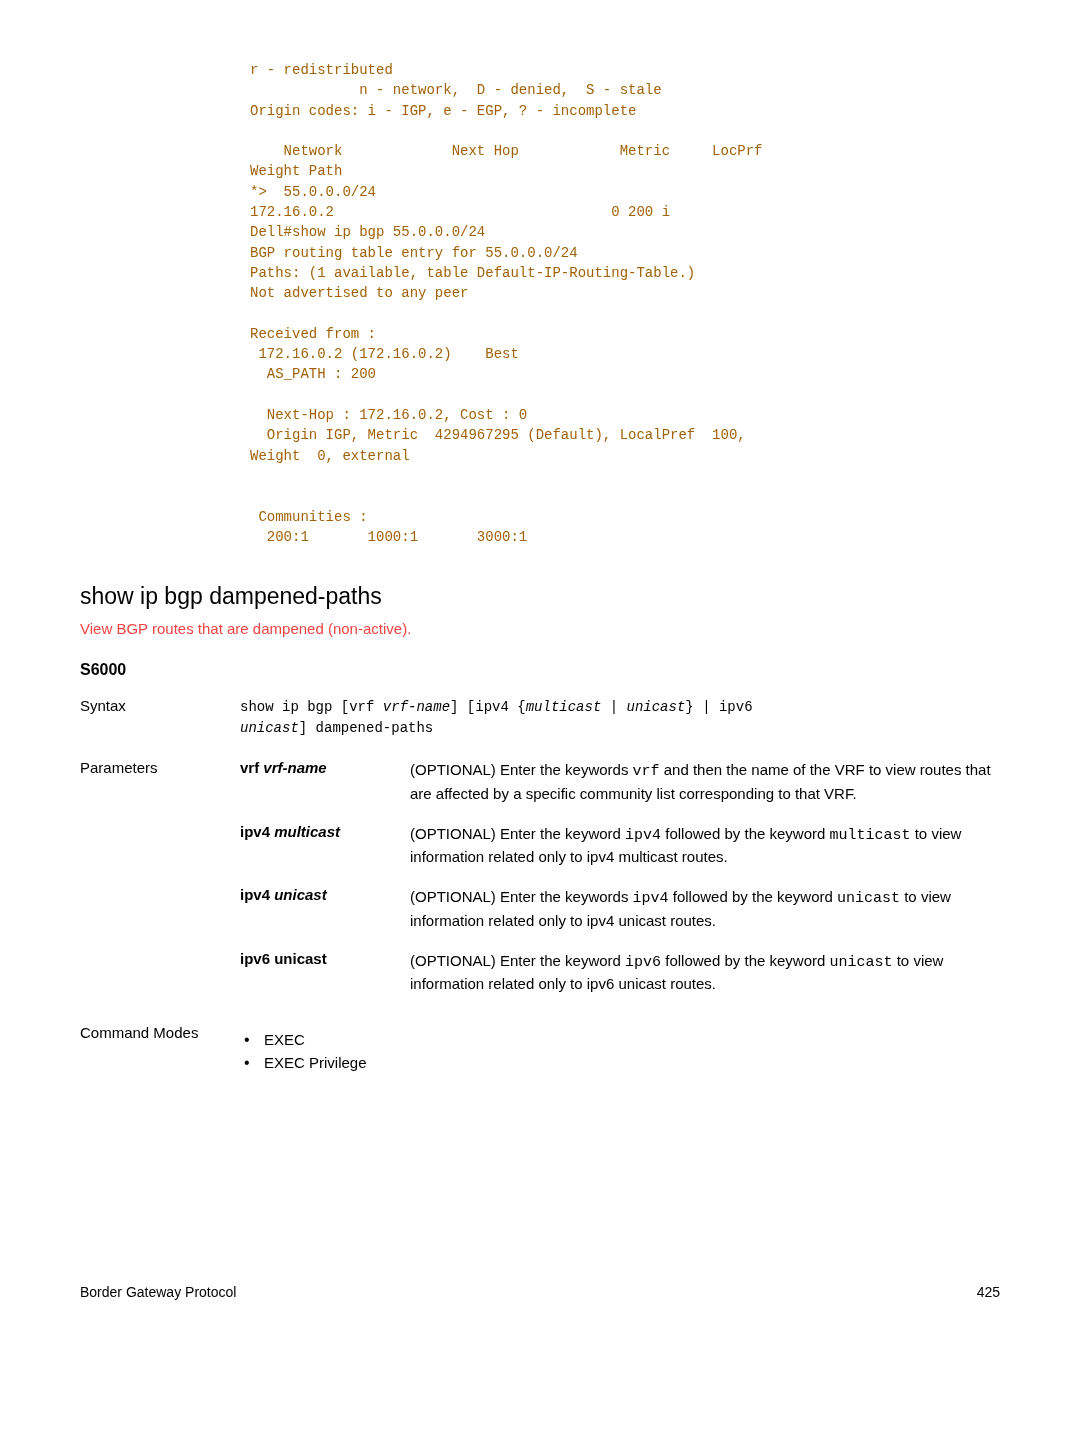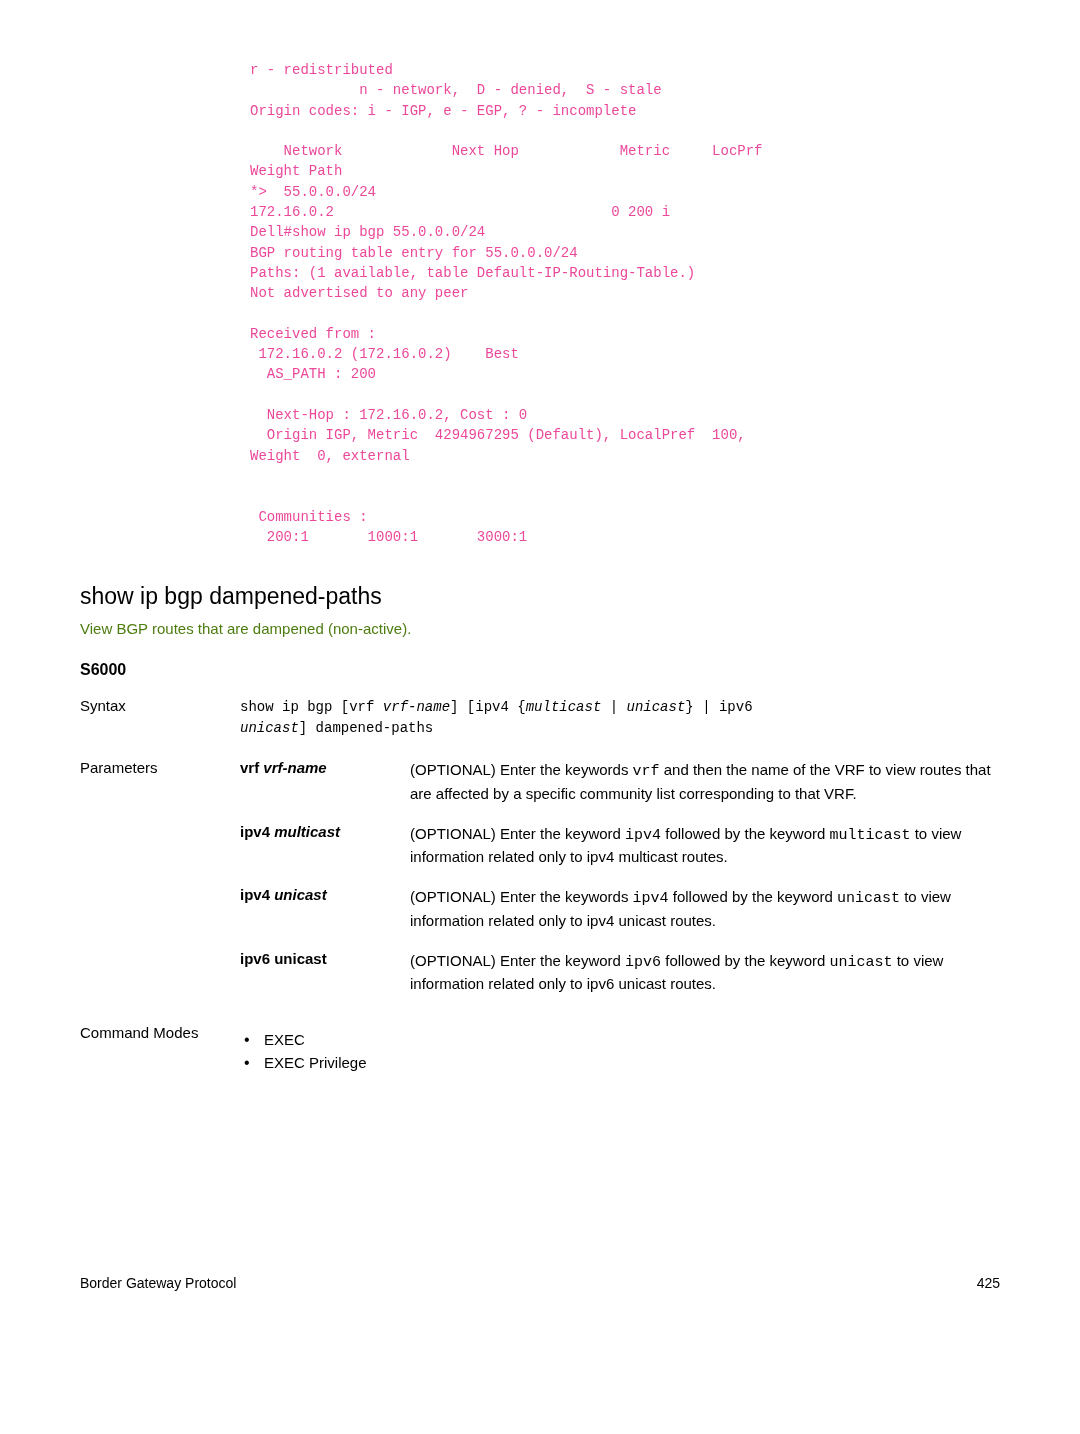--- a/index.html
+++ b/index.html
@@ -16,33 +16,33 @@
     min-height: 1340px;
     box-sizing: border-box;
   }
   .code-block {
     font-family: "Courier New", Courier, monospace;
     font-size: 14px;
     line-height: 1.45;
     white-space: pre;
     margin-left: 170px;
     margin-bottom: 36px;
-    color: #ec4899;
+    color: #a16207;
   }
   .section-heading {
     font-size: 23px;
     font-weight: normal;
     margin-bottom: 10px;
     margin-top: 26px;
     color: #000;
   }
   .section-intro {
     font-size: 15px;
     margin-bottom: 24px;
-    color: #4d7c0f;
+    color: #ef4444;
   }
   .subhead {
     font-size: 16px;
     font-weight: bold;
     margin-bottom: 18px;
     color: #000;
   }
   .row {
     display: flex;
     align-items: flex-start;
@@ -103,21 +103,21 @@
   }
   .bullets li::before {
     content: "•";
     position: absolute;
     left: 4px;
     top: 0;
     font-size: 16px;
   }
   .footer {
     position: absolute;
-    bottom: 49px;
+    bottom: 40px;
     left: 80px;
     right: 80px;
     display: flex;
     justify-content: space-between;
     font-size: 14px;
     color: #000;
   }
 </style>
 </head>
 <body>

